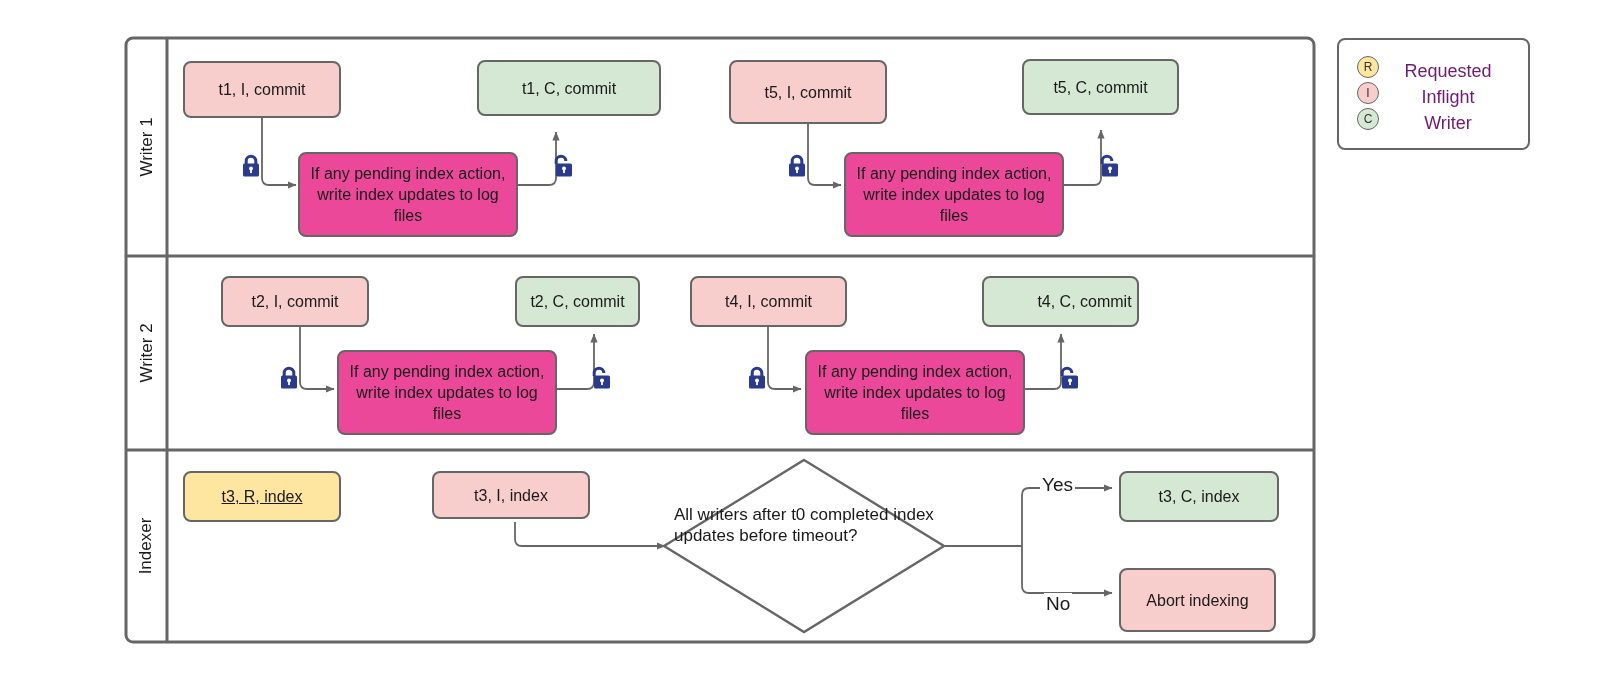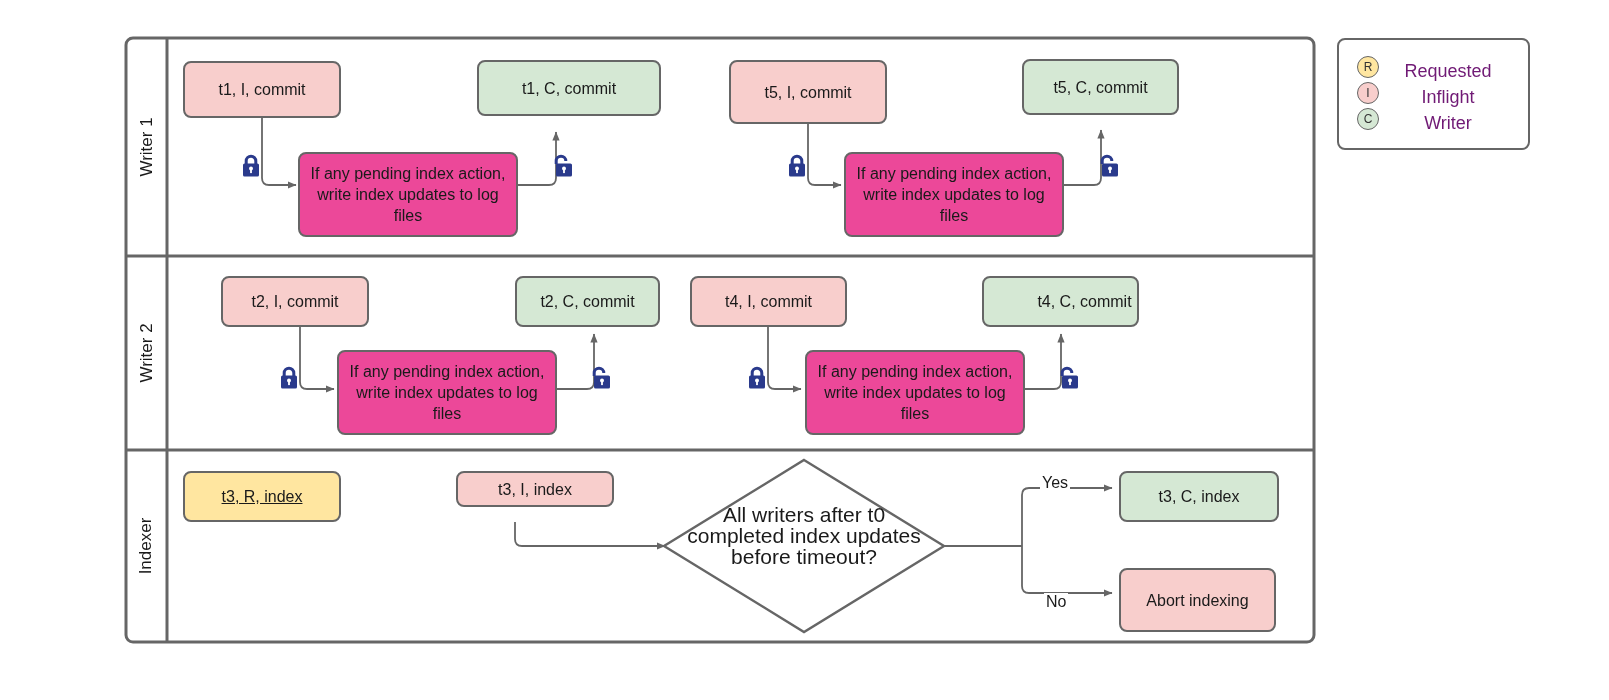--- a/index.html
+++ b/index.html
@@ -52,30 +52,30 @@
     font-size: 17px;
     color: #1a1a1a;
     z-index: 2;
   }
   .lane-label span {
     transform: rotate(-90deg);
     white-space: nowrap;
   }
   .diamond-text {
     position: absolute;
-    text-align: center;
-    font-size: 21px;
+    text-align: left;
+    font-size: 17px;
     line-height: 21px;
     color: #1a1a1a;
     z-index: 3;
     pointer-events: none;
   }
   .edge-label {
     position: absolute;
-    font-size: 16px;
+    font-size: 19px;
     color: #1a1a1a;
     z-index: 4;
     background: #ffffff;
     padding: 0 2px;
   }
   .legend-box {
     position: absolute;
     box-sizing: border-box;
     border: 2px solid #666666;
     border-radius: 8px;
@@ -167,29 +167,29 @@
 
   <div class="node pink" style="left:183px; top:61px; width:158px; height:57px;">t1, I, commit</div>
   <div class="node green" style="left:477px; top:60px; width:184px; height:56px;">t1, C, commit</div>
   <div class="node plain" style="left:298px; top:152px; width:220px; height:85px; padding:0 10px;">If any pending index action, write index updates to log files</div>
 
   <div class="node pink" style="left:729px; top:60px; width:158px; height:64px;">t5, I, commit</div>
   <div class="node green" style="left:1022px; top:59px; width:157px; height:56px;">t5, C, commit</div>
   <div class="node plain" style="left:844px; top:152px; width:220px; height:85px; padding:0 10px;">If any pending index action, write index updates to log files</div>
 
   <div class="node pink" style="left:221px; top:276px; width:148px; height:51px;">t2, I, commit</div>
-  <div class="node green" style="left:515px; top:276px; width:145px; height:51px;">t2, C, commit</div>
+  <div class="node green" style="left:515px; top:276px; width:125px; height:51px;">t2, C, commit</div>
   <div class="node plain" style="left:337px; top:350px; width:220px; height:85px; padding:0 10px;">If any pending index action, write index updates to log files</div>
 
   <div class="node pink" style="left:690px; top:276px; width:157px; height:51px;">t4, I, commit</div>
   <div class="node green" style="left:982px; top:276px; width:157px; height:51px;padding-left:48px;">t4, C, commit</div>
   <div class="node plain" style="left:805px; top:350px; width:220px; height:85px; padding:0 10px;">If any pending index action, write index updates to log files</div>
 
   <div class="node yellow" style="left:183px; top:471px; width:158px; height:51px;">t3, R, index</div>
-  <div class="node pink" style="left:456px; top:471px; width:158px; height:36px;">t3, I, index</div>
+  <div class="node pink" style="left:432px; top:471px; width:158px; height:48px;">t3, I, index</div>
 
   <div class="diamond-text" style="left:674px; top:504px; width:260px;">All writers after t0 completed index updates before timeout?</div>
 
   <div class="node green" style="left:1119px; top:471px; width:160px; height:51px;">t3, C, index</div>
   <div class="node pink" style="left:1119px; top:568px; width:157px; height:64px;">Abort indexing</div>
 
   <div class="edge-label" style="left:1040px; top:474px;">Yes</div>
   <div class="edge-label" style="left:1044px; top:593px;">No</div>
 
   <svg class="lock" style="left:240px; top:153px;" width="22" height="26" viewBox="0 0 22 26">

